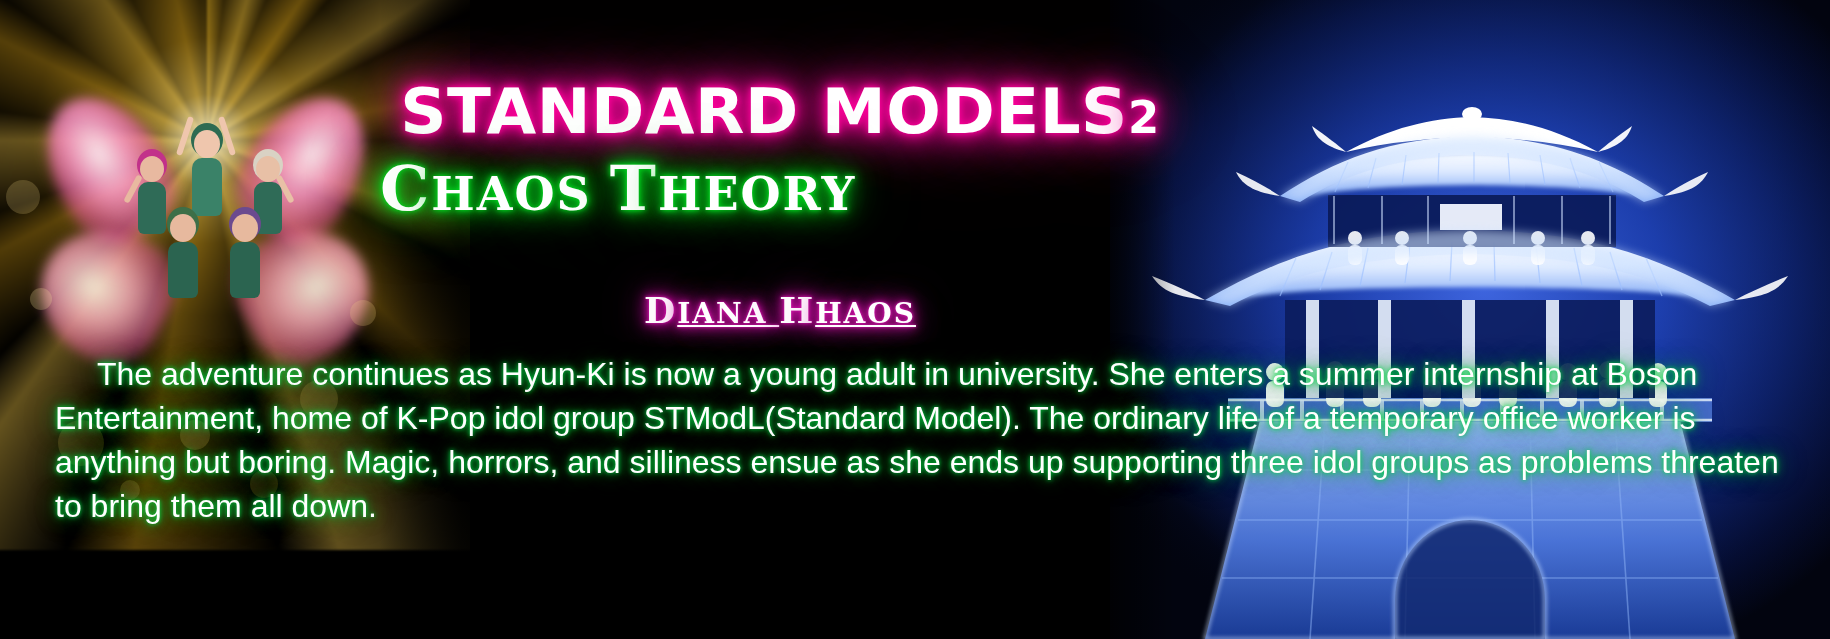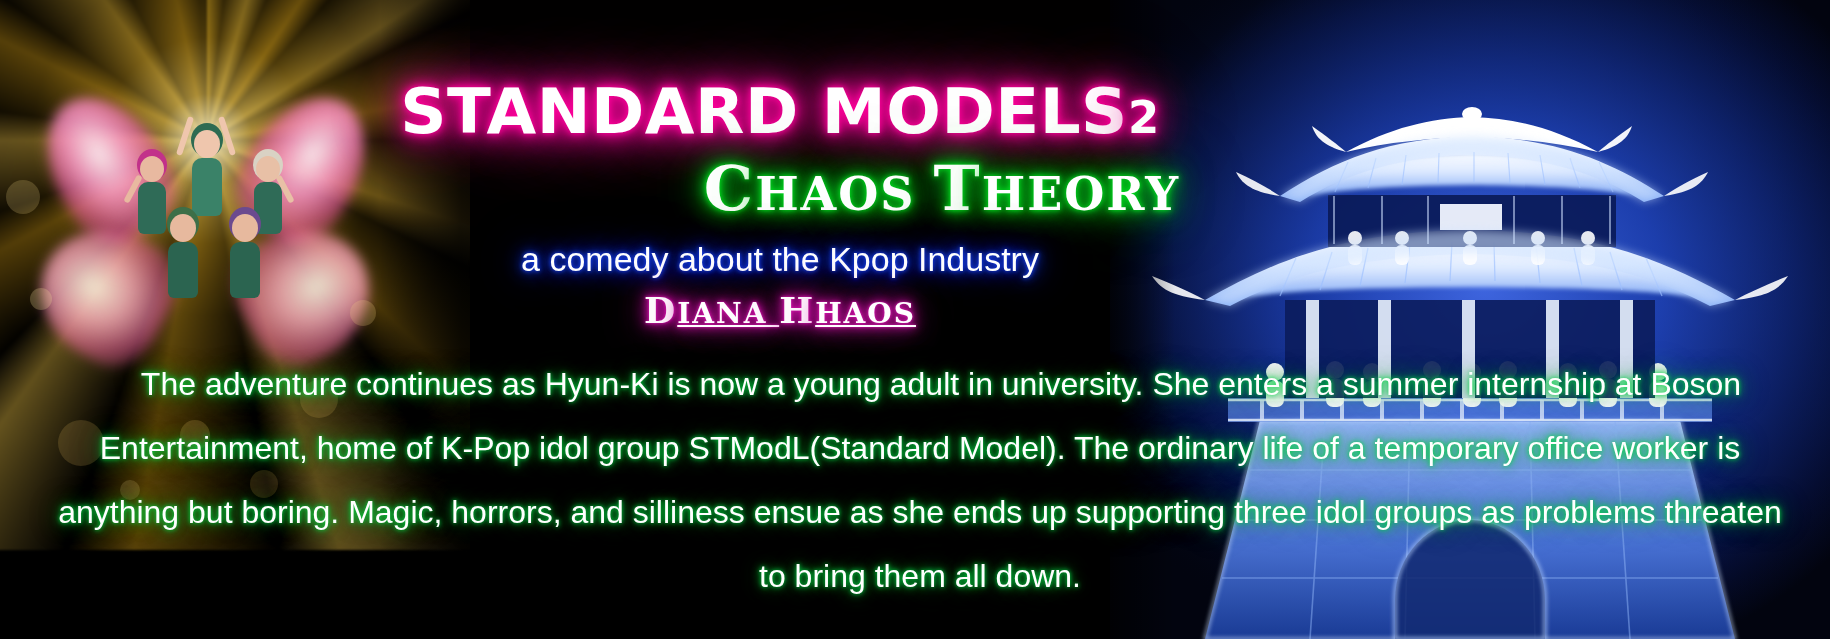--- a/index.html
+++ b/index.html
@@ -110,21 +110,21 @@
       0 0 110px rgba(200,0,130,.45);
   }
   .title-main .num{
     font-size:44px;
     vertical-align:baseline;
   }
 
   .title-sub{
     position:absolute;
     left:380px; top:158px; width:800px;
-    text-align:right;
+    text-align:left;
     font-family:"DejaVu Serif", serif;
     font-weight:bold;
     font-size:62px;
     letter-spacing:2px;
     line-height:1;
     color:#ffffff;
     text-shadow:
       0 0 5px #00e021,
       0 0 12px #00e021,
       0 0 24px #00d41e,
@@ -168,24 +168,24 @@
       0 0 50px rgba(211,17,171,.5);
   }
   .author .sc{ font-size:28px;text-decoration:underline; }
 
   
   .blurb{
     position:absolute;
     left:55px; top:352px; width:1730px;
     font-family:"Liberation Sans", sans-serif;
     font-size:32px;
-    line-height:64px;
+    line-height:44px;
     color:#ffffff;
     text-indent:42px;
-    text-align:center;
+    text-align:left;
     text-shadow:
       0 0 4px rgba(0,220,70,.95),
       0 0 10px rgba(0,200,60,.85),
       0 0 20px rgba(0,170,50,.65),
       0 0 36px rgba(0,140,40,.45);
   }
 </style>
 </head>
 <body>
 
@@ -443,21 +443,20 @@
   <div class="text-stack">
 
     <div class="title-main">
       <span>STANDARD MODELS</span><span class="num">2</span>
     </div>
 
     <div class="title-sub">
       <span>C</span><span class="sc">HAOS </span><span>T</span><span class="sc">HEORY</span>
     </div>
 
-    <div class="tagline">a comedy about the Kpop Industry</div>
 
     <div class="author">
       <span>D</span><span class="sc">IANA </span><span>H</span><span class="sc">HAOS</span>
     </div>
 
     <div class="blurb">The adventure continues as Hyun-Ki is now a young adult in university. She enters a summer internship at Boson Entertainment, home of K-Pop idol group STModL(Standard Model). The ordinary life of a temporary office worker is anything but boring. Magic, horrors, and silliness ensue as she ends up supporting three idol groups as problems threaten to bring them all down.</div>
   </div>
 
 </div>
 

